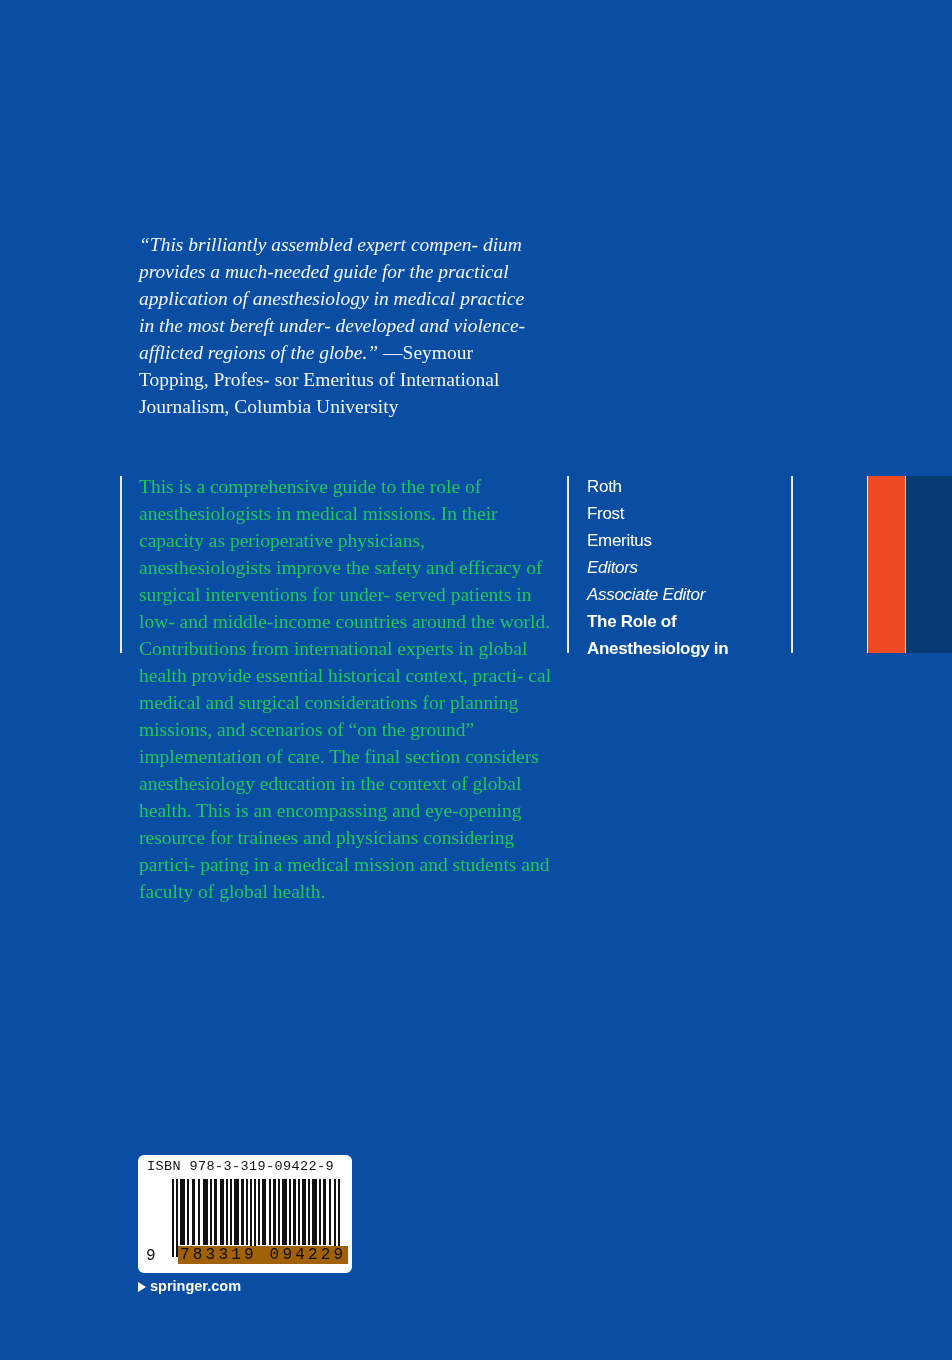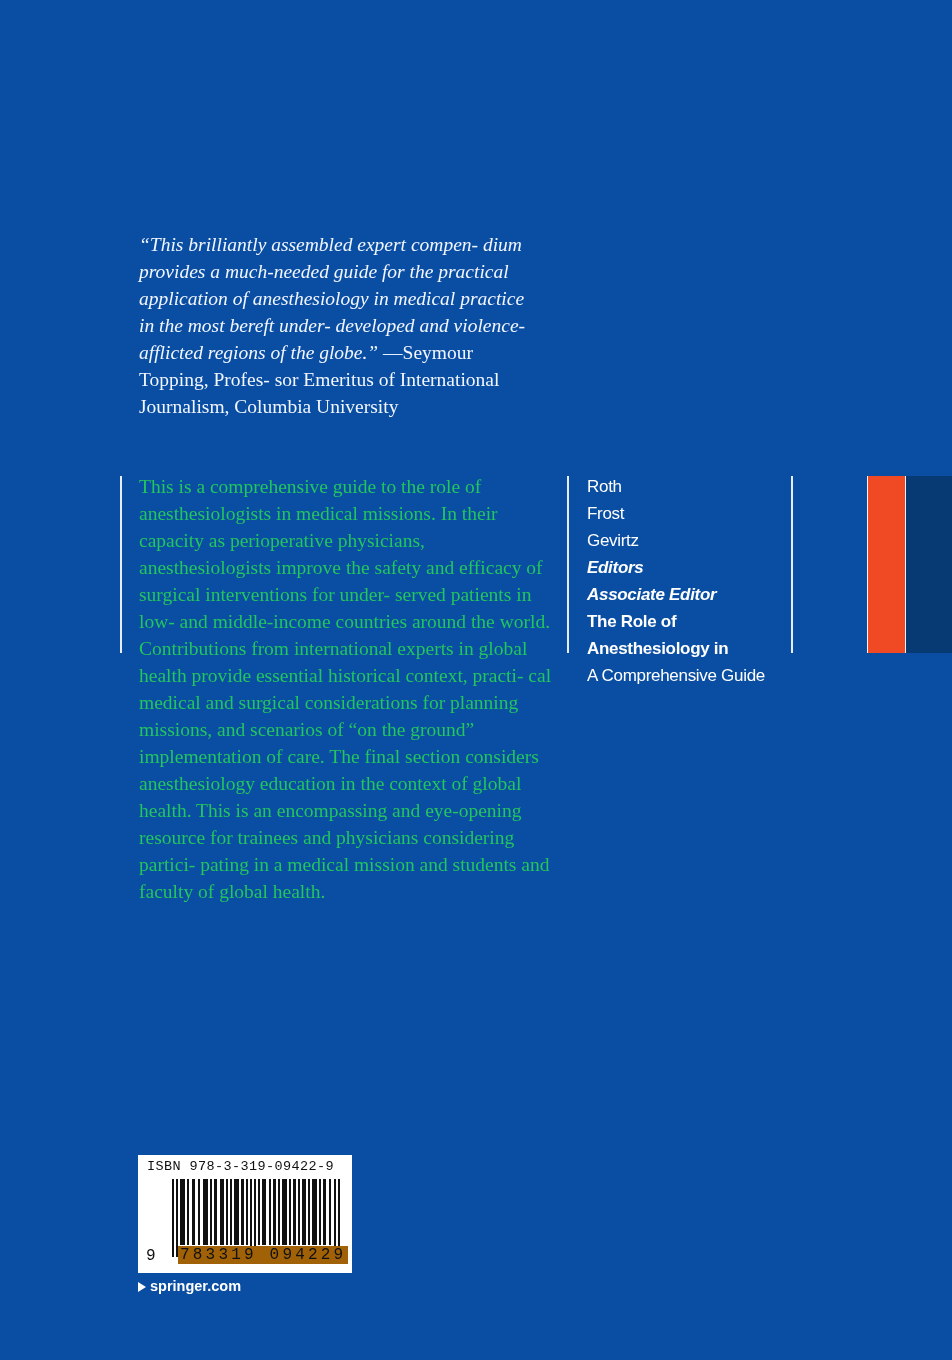--- a/index.html
+++ b/index.html
@@ -25,38 +25,38 @@
       font-family: "Liberation Serif", "DejaVu Serif", serif;
       font-size: 19.5px; line-height: 27px;
       color: #22c55e;
     }
     .credits {
       position: absolute; left: 587px; top: 473px; width: 200px;
       font-family: "Liberation Sans", "DejaVu Sans", sans-serif;
       font-size: 17px; line-height: 27px; color: #ffffff;
       letter-spacing: -0.3px;
     }
-    .credits .it { font-style: italic; font-weight: bold; }
+    .credits .it { font-style: italic; }
     .credits .b { font-weight: bold; }
     .stripe-orange {
       position: absolute; left: 867px; top: 476px; width: 37px; height: 177px;
       background: #ef4a24; border-left: 1.5px solid #f4f4f4; border-right: 1.5px solid #f4f4f4;
     }
     .stripe-navy {
       position: absolute; left: 906px; top: 476px; width: 46px; height: 177px;
       background: #073a72;
     }
     .category {
       position: absolute; left: 138px; top: 1131px;
       font-family: "Liberation Sans", "DejaVu Sans", sans-serif;
       font-size: 14px; font-weight: bold; color: #ffffff; margin-top: 32px;
     }
     .isbn-box {
       position: absolute; left: 138px; top: 1155px; width: 214px; height: 118px;
-      background: #ffffff; color: #111;
+      background: #ffffff; color: #111; border-radius: 6px;
     }
     .isbn-text {
       position: absolute; left: 9px; top: 4px;
       font-family: "Liberation Mono", "DejaVu Sans Mono", monospace;
       font-size: 13.5px; letter-spacing: 0.4px;
     }
     .barcode {
       position: absolute; left: 34px; top: 24px; width: 168px; height: 78px;
     }
     .isbn-digits-first {
@@ -90,26 +90,25 @@
 <div class="rule" style="left:120px; top:476px; height:177px;"></div>
 
 <div class="blurb">This is a comprehensive guide to the role of anesthesiologists in medical missions. In their capacity as perioperative physicians, anesthesiologists improve the safety and efficacy of surgical interventions for under- served patients in low- and middle-income countries around the world. Contributions from international experts in global health provide essential historical context, practi- cal medical and surgical considerations for planning missions, and scenarios of “on the ground” implementation of care. The final section considers anesthesiology education in the context of global health. This is an encompassing and eye-opening resource for trainees and physicians considering partici- pating in a medical mission and students and faculty of global health.</div>
 
 <div class="rule" style="left:567px; top:476px; height:177px;"></div>
 <div class="rule" style="left:791px; top:476px; height:177px;"></div>
 
 <div class="credits">
   <div>Roth</div>
   <div>Frost</div>
-  <div>Gevirtz</div>
+  <div>Emeritus</div>
   <div class="it">Editors</div>
   <div class="it">Associate Editor</div>
   <div class="b">The Role of</div>
   <div class="b">Anesthesiology in</div>
-  <div>A Comprehensive Guide</div>
 </div>
 
 <div class="stripe-orange"></div>
 <div class="stripe-navy"></div>
 
 <div class="category">Anesthesiology</div>
 
 <div class="isbn-box">
   <div class="isbn-text">ISBN 978-3-319-09422-9</div>
   <svg class="barcode" viewBox="0 0 168 78" preserveAspectRatio="none">

